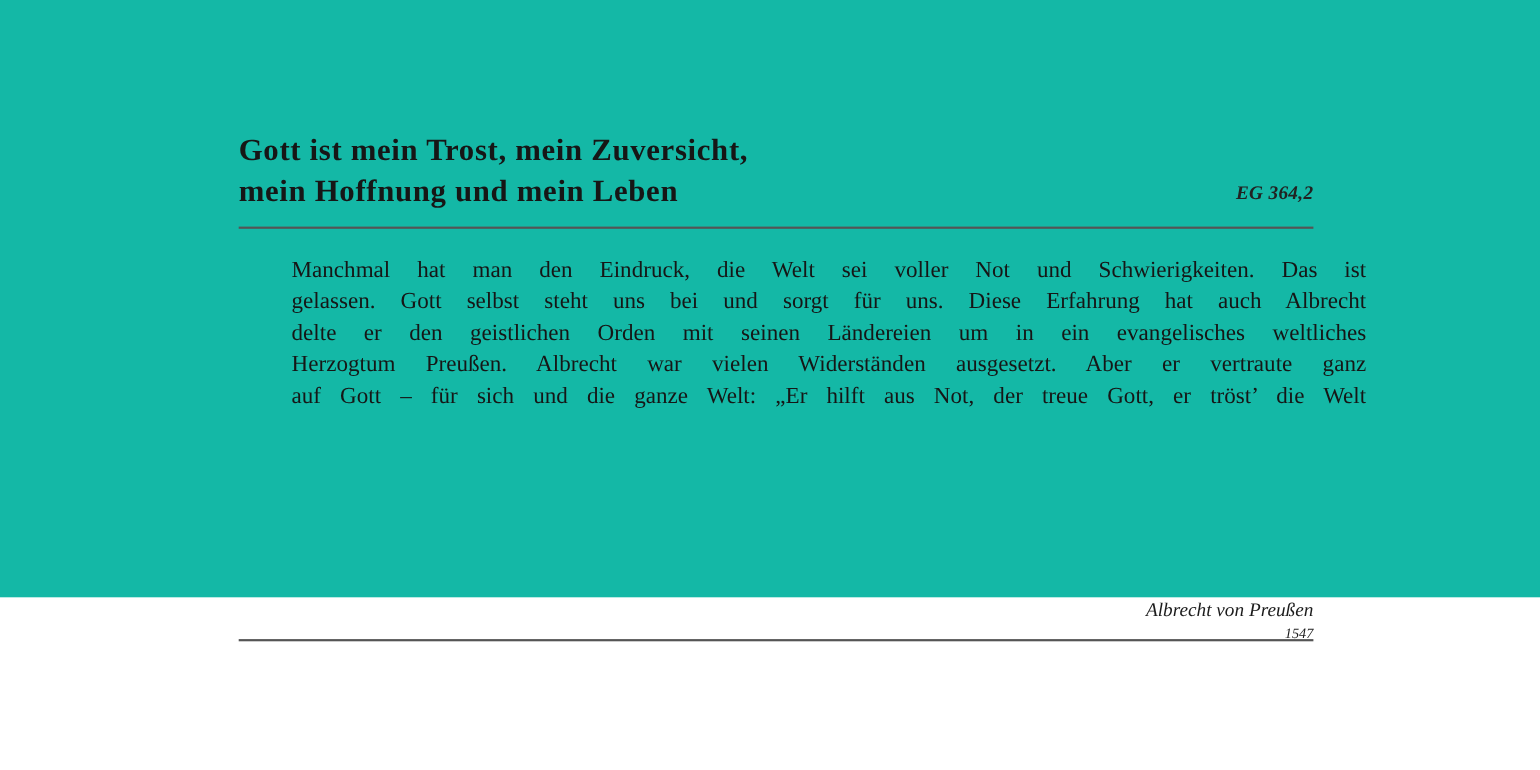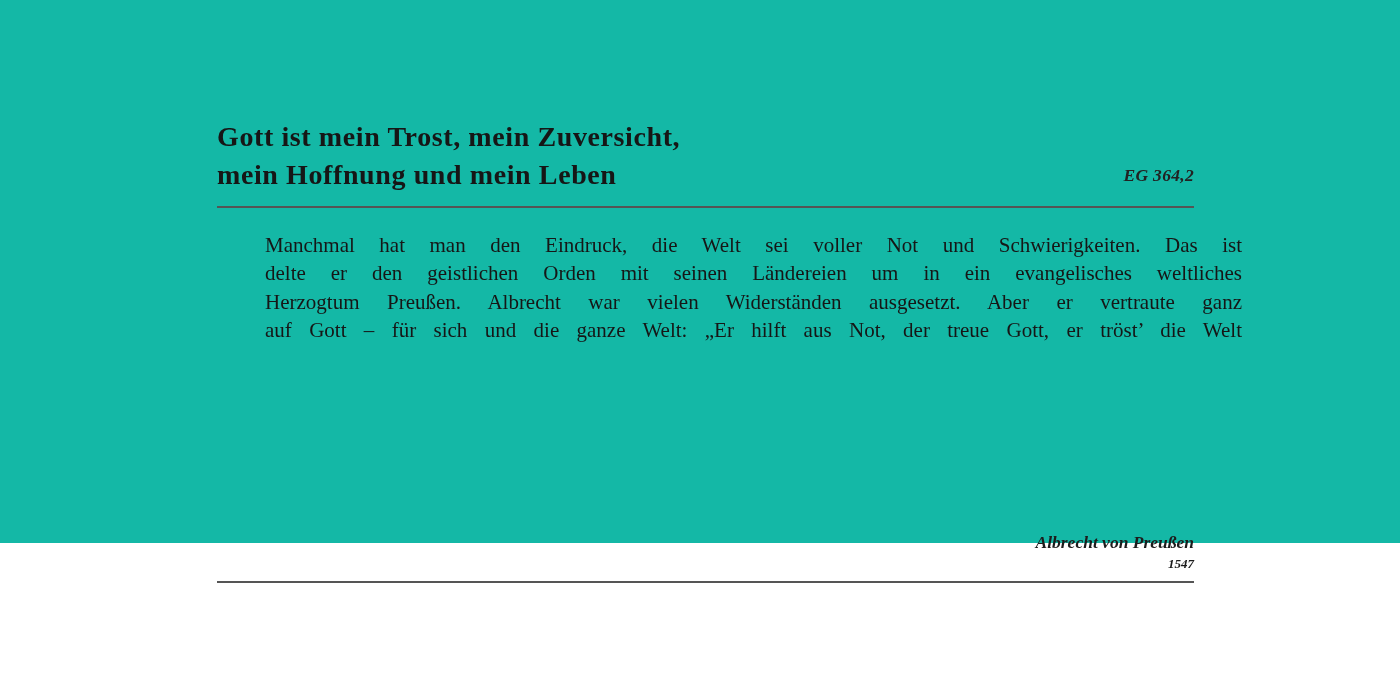--- a/index.html
+++ b/index.html
@@ -68,24 +68,24 @@
     text-align: justify;
     text-align-last: justify;
     white-space: normal;
   }
   .body-line.last-line {
     text-align-last: left;
   }
   .attribution {
     position: absolute;
     right: 0;
-    top: 532px;
+    top: 544px;
     text-align: right;
     font-style: italic;
-    font-weight: 700;
+    font-weight: 400;
     color: #1c1c1c;
   }
   .attribution-name {
     font-size: 17.5px;
     line-height: 21px;
   }
   .attribution-year {
     font-size: 13px;
     line-height: 21px;
   }
@@ -100,20 +100,21 @@
       <div>Gott ist mein Trost, mein Zuversicht,</div>
       <div>mein Hoffnung und mein Leben</div>
     </div>
 
     <div class="hymn-ref">EG 364,2</div>
 
     <div class="rule rule-top"></div>
 
     <div class="body-text">
       <div class="body-line">Manchmal hat man den Eindruck, die Welt sei voller Not und Schwierigkeiten. Das ist</div>
+      <div class="body-line">gelassen. Gott selbst steht uns bei und sorgt für uns. Diese Erfahrung hat auch Albrecht</div>
       <div class="body-line">delte er den geistlichen Orden mit seinen Ländereien um in ein evangelisches weltliches</div>
       <div class="body-line">Herzogtum Preußen. Albrecht war vielen Widerständen ausgesetzt. Aber er vertraute ganz</div>
       <div class="body-line">auf Gott – für sich und die ganze Welt: „Er hilft aus Not, der treue Gott, er tröst’ die Welt</div>
     </div>
 
     <div class="attribution">
       <div class="attribution-name">Albrecht von Preußen</div>
       <div class="attribution-year">1547</div>
     </div>
 

